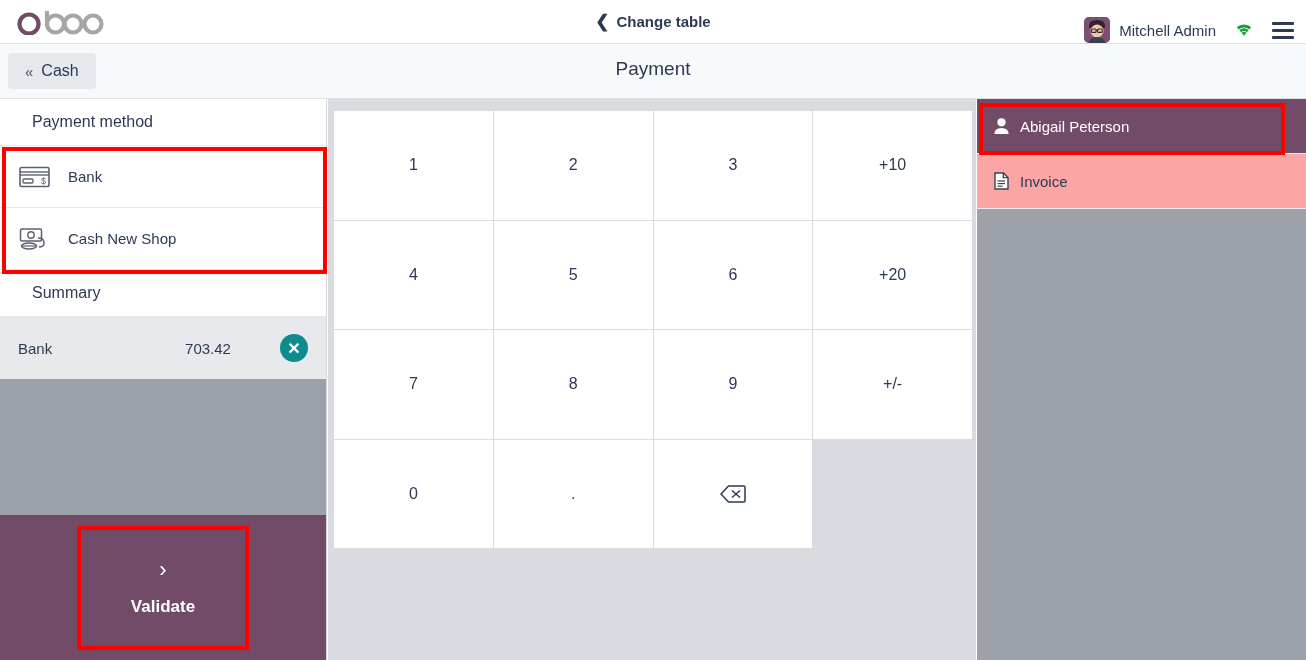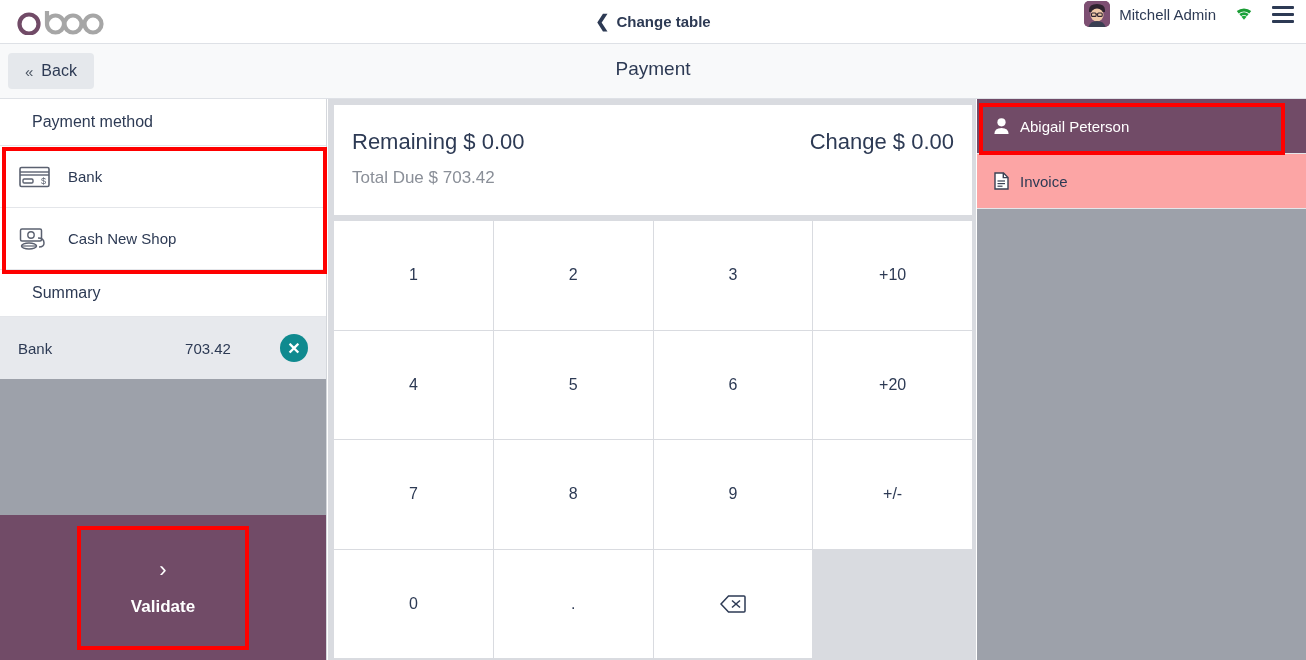--- a/index.html
+++ b/index.html
@@ -21,21 +21,21 @@
   .logo svg { display: block; }
 
   .changetable {
     position: absolute; left: 0; right: 0; margin: 0 auto; width: 220px;
     display: flex; align-items: center; justify-content: center; gap: 7px;
     color: #2d3a54; font-size: 15px; font-weight: bold; cursor: pointer;
   }
   .chev-left { font-size: 17px; font-weight: bold; line-height: 1; color: #2d3a54; }
 
   .userzone {
-    position: absolute; right: 12px; top: 0; height: 28px;
+    position: absolute; right: 12px; top: 16px; height: 28px;
     display: flex; align-items: center; gap: 18px;
   }
   .avatar {
     width: 26px; height: 26px; border-radius: 5px; overflow: hidden;
     background: #7d4f72; display: block;
   }
   .username { color: #2d3a54; font-size: 15px; }
   .wifi { width: 20px; height: 18px; }
   .burger { width: 22px; height: 17px; display: flex; flex-direction: column; justify-content: space-between; cursor: pointer; }
   .burger span { display: block; height: 3px; background: #2d3a54; border-radius: 1px; }
@@ -200,21 +200,21 @@
         <span></span>
           <span></span>
           <span></span>
       </span>
     </div>
   </div>
 
   <div class="subheader">
     <div class="backbtn">
       <span class="chevs">«</span>
-      <span>Back</span>
+      <span>Cash</span>
     </div>
     <div class="pagetitle">Payment</div>
   </div>
 
   <div class="leftpanel">
 
     <div class="section-title">Payment method</div>
 
     <div class="pm-list">
 
@@ -262,34 +262,20 @@
         <span class="vchev">›</span>
         <span class="vlabel">Validate</span>
       </div>
     </div>
 
     <div class="anno-pm"></div>
   </div>
 
   <div class="center">
 
-    <div class="totals">
-      <div class="t-remaining">
-        <span>Remaining</span>
-        <span>$ 0.00</span>
-      </div>
-      <div class="t-change">
-        <span>Change</span>
-        <span>$ 0.00</span>
-      </div>
-      <div class="t-due">
-        <span>Total Due</span>
-        <span>$ 703.42</span>
-      </div>
-    </div>
 
     <div class="numpad">
       <div class="key">1</div>
       <div class="key">2</div>
       <div class="key">3</div>
       <div class="key">+10</div>
 
       <div class="key">4</div>
       <div class="key">5</div>
       <div class="key">6</div>

